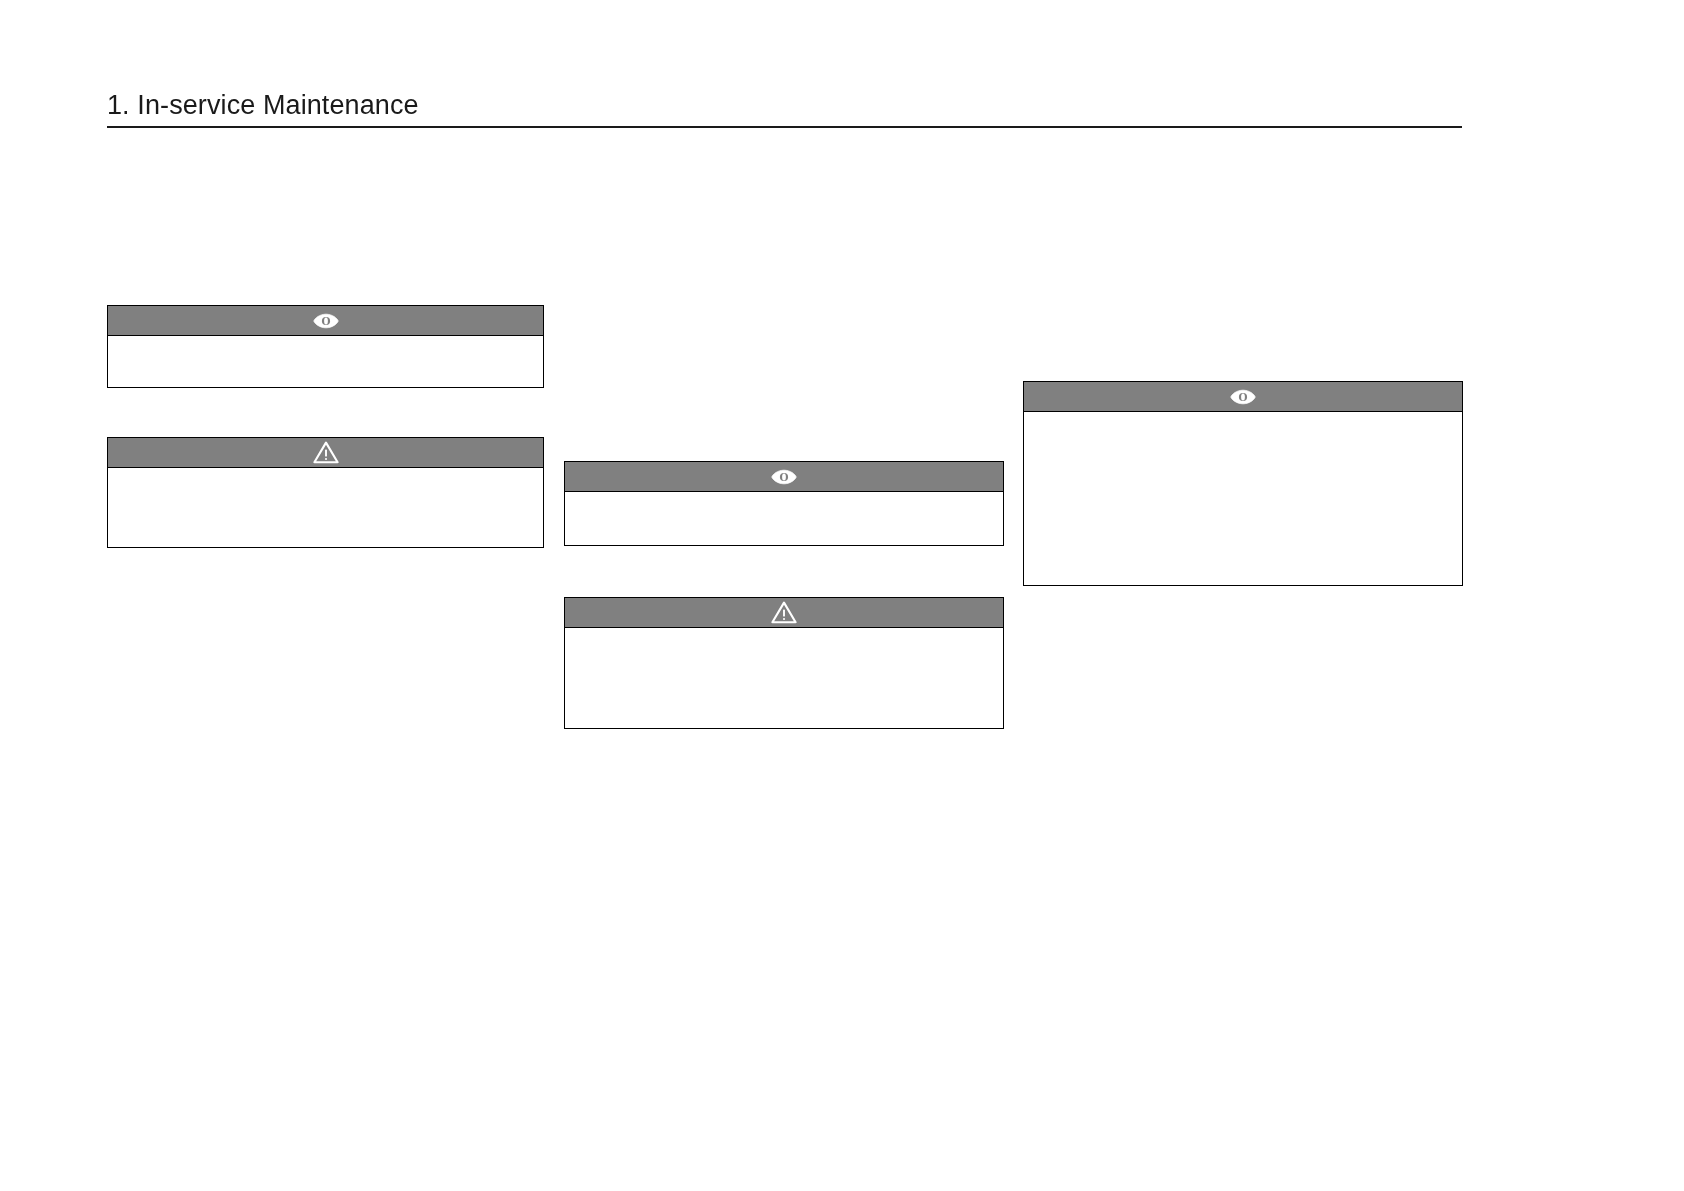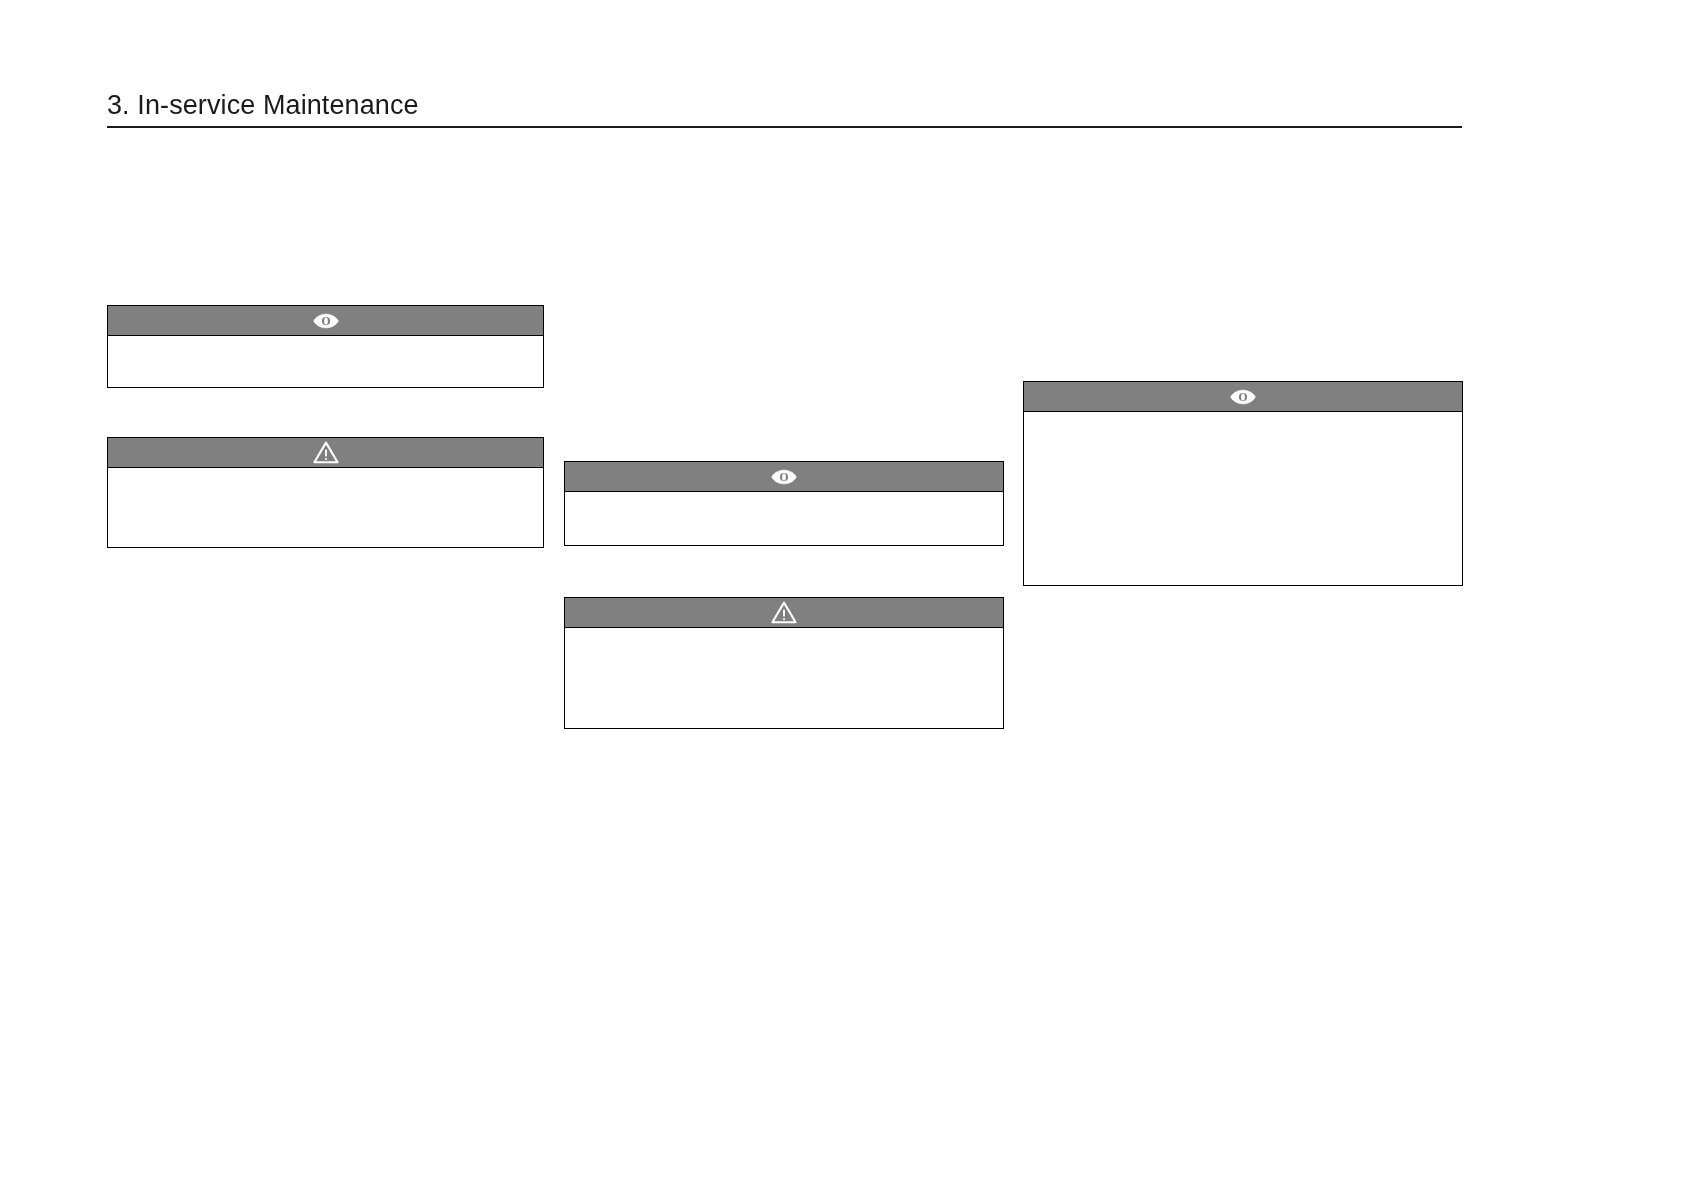--- a/index.html
+++ b/index.html
@@ -68,21 +68,21 @@
   .callout-icon svg {
     display: block;
   }
 </style>
 </head>
 <body>
 
 <div id="page">
 
   <div id="chapter-header">
-    <div id="chapter-title">3. In-service Maintenance</div>
+    <div id="chapter-title">1. In-service Maintenance</div>
     <div id="chapter-rule"></div>
   </div>
 
   <div id="callout-container">
       <div class="callout" style="left: 107px; top: 305px; width: 437px; height: 83px; border-color: rgb(0, 0, 0);">
         <div class="callout-header" style="background: rgb(128, 128, 128); height: 30px; border-bottom-color: rgb(0, 0, 0);">
           <span class="callout-icon">
             <svg width="26" height="16" viewBox="0 0 26 16" aria-hidden="true">
               <path d="M13 1.2 C19.2 1.2 24.2 5.2 25.2 8 C24.2 10.8 19.2 14.8 13 14.8 C6.8 14.8 1.8 10.8 0.8 8 C1.8 5.2 6.8 1.2 13 1.2 Z" fill="#ffffff" stroke="#ffffff" stroke-width="0.8"></path>
               <ellipse cx="13" cy="8" rx="4.1" ry="4.1" fill="#808080"></ellipse>

